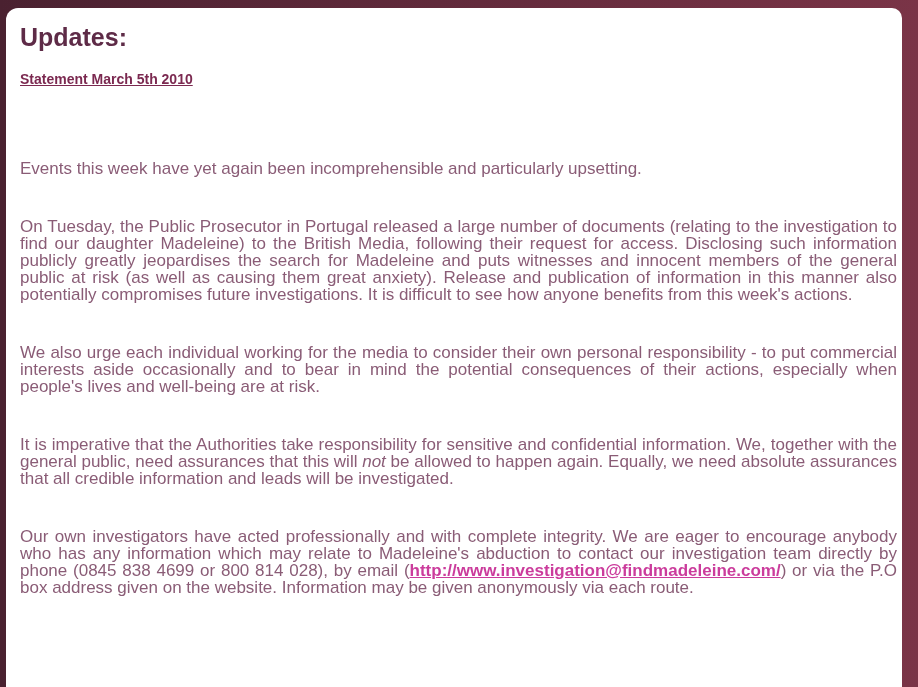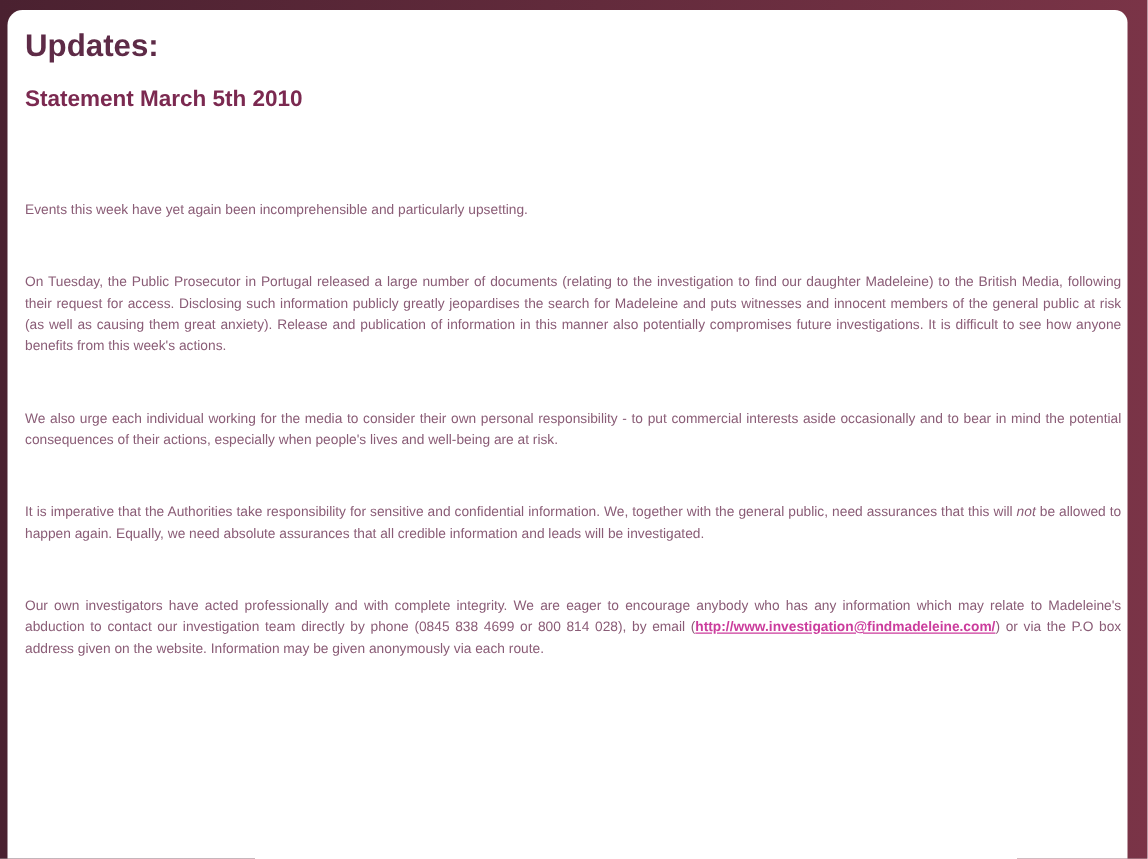--- a/index.html
+++ b/index.html
@@ -36,28 +36,29 @@
   }
   h1 {
     margin: 0;
     font-size: 25px;
     line-height: 30px;
     font-weight: bold;
     color: var(--heading);
   }
   h2 {
     margin: 17px 0 0 0;
-    font-size: 18px;
+    font-size: 14px;
     line-height: 21px;
     font-weight: bold;
     color: var(--subheading);
+    text-decoration: underline;
   }
   .para {
     margin: 41px 0 0 0;
-    font-size: 11px;
+    font-size: 17px;
     line-height: 17px;
     color: var(--body-text);
     text-align: justify;
   }
   .para.spacing-first { margin-top: 70px; }
   .para.spacing-small { margin-top: 10px; }
   .para em { font-style: italic; }
   .para a {
     color: var(--link);
     font-weight: bold;

